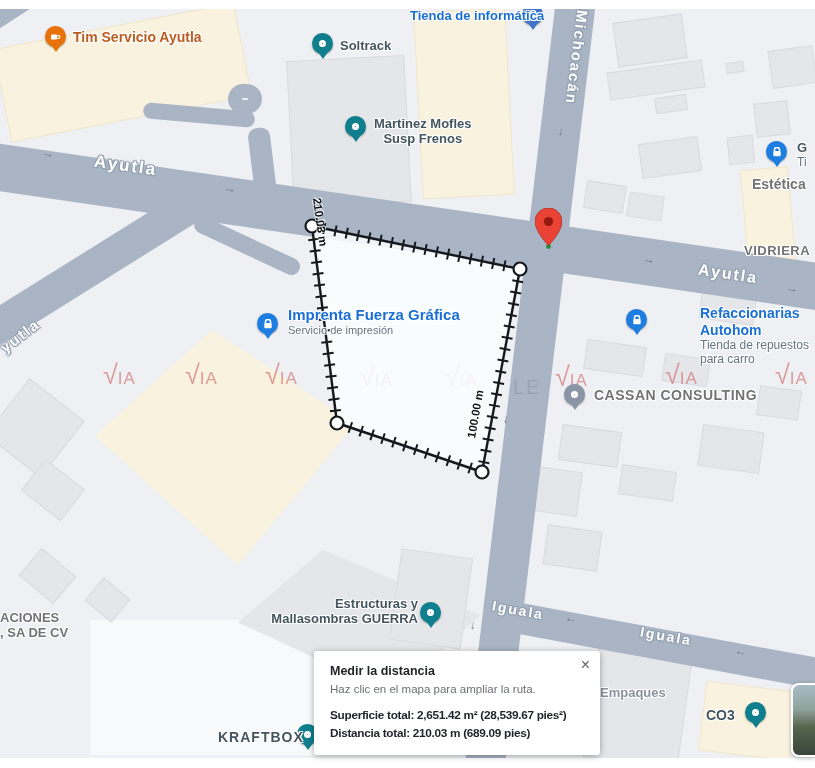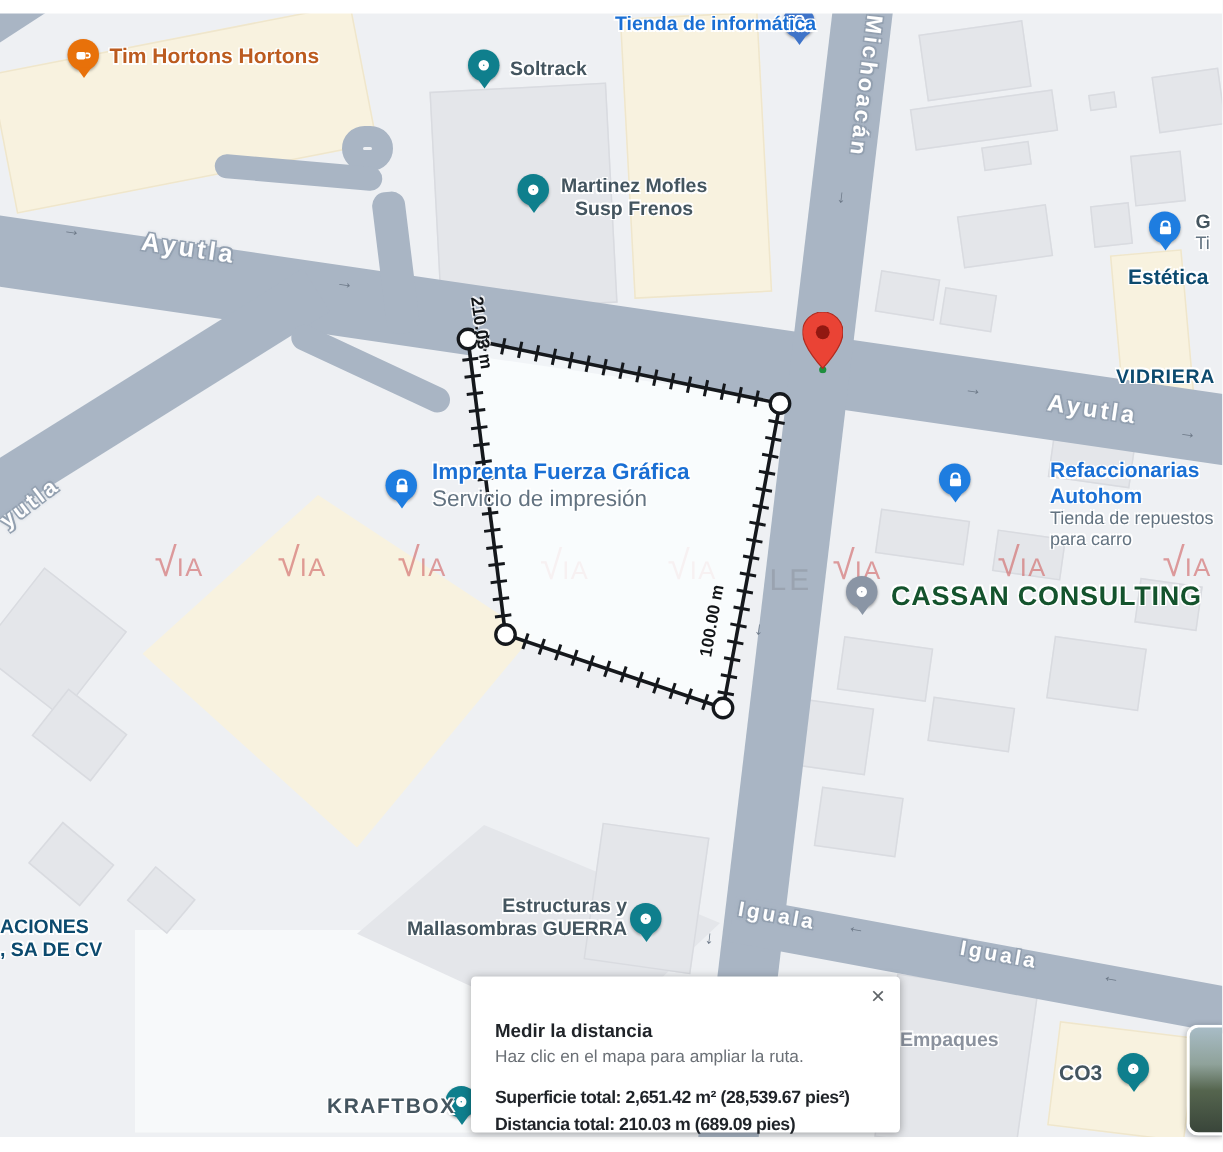--- a/index.html
+++ b/index.html
@@ -16,21 +16,21 @@
   .loop{position:absolute;width:34px;height:30px;border:14px solid #a9b5c4;border-radius:20px;background:transparent;z-index:3;}
   
   .street{position:absolute;z-index:6;color:#fff;font-weight:bold;letter-spacing:2px;
           text-shadow:1px 1px 0 #93a0b0,-1px 1px 0 #93a0b0,1px -1px 0 #93a0b0,-1px -1px 0 #93a0b0,0 0 3px #93a0b0;}
   .arrow{position:absolute;z-index:6;color:#6e7a89;font-size:12px;font-weight:bold;}
   
   .poilbl{position:absolute;z-index:12;font-size:13px;font-weight:bold;color:#44555f;line-height:1.18;
           text-shadow:1px 1px 0 #fff,-1px 1px 0 #fff,1px -1px 0 #fff,-1px -1px 0 #fff;}
   .blue{color:#1a6fd4;}
   .sub{font-weight:normal;color:#637381;font-size:12px;}
-  .gray1{color:#0c4a6e;}
+  .gray1{color:#737373;}
   .gray2{color:#8b929e;font-weight:bold;}
   
   .pin{position:absolute;width:21px;height:21px;border-radius:50%;z-index:11;
        display:flex;align-items:center;justify-content:center;
        box-shadow:0 1px 2px rgba(0,0,0,.35);}
   .pin::after{content:"";position:absolute;top:19px;left:50%;margin-left:-5px;
        border:5px solid transparent;border-top:7px solid var(--c);}
   .pin{background:var(--c);}
   .ring{width:7px;height:7px;border:3px solid #fff;border-radius:50%;}
   
@@ -38,21 +38,21 @@
   .wm i{font-style:normal;font-size:27px;}
   .wm b{font-weight:normal;font-size:17px;letter-spacing:1px;}
   .wmg{position:absolute;z-index:8;color:rgba(150,158,170,.75);font-size:20px;letter-spacing:2px;}
   
   .overlay{position:absolute;left:0;top:0;z-index:10;pointer-events:none;}
   .mlabel{position:absolute;z-index:12;font-size:11.5px;font-weight:bold;color:#111417;
           text-shadow:1px 1px 0 rgba(255,255,255,.8),-1px -1px 0 rgba(255,255,255,.8);}
   
   .dialog{position:absolute;left:314px;top:651px;width:286px;height:104px;background:#fff;
           border-radius:3px;box-shadow:0 1px 6px rgba(0,0,0,.35);z-index:40;padding:13px 14px 0 16px;}
-  .dlg-title{font-size:12.5px;font-weight:bold;color:#1f2328;margin:16px 0 5px 0;}
+  .dlg-title{font-size:12.5px;font-weight:bold;color:#1f2328;margin:0 0 5px 0;}
   .dlg-hint{font-size:11.5px;color:#6b7076;margin:0 0 13px 0;}
   .dlg-line{font-size:11.8px;font-weight:bold;color:#1f2328;letter-spacing:-0.3px;white-space:nowrap;margin:0 0 4px 0;}
   .dlg-close{position:absolute;right:10px;top:6px;font-size:16px;color:#5f6468;cursor:pointer;line-height:1;}
   
   .layers{position:absolute;left:0;top:683px;width:62px;height:74px;z-index:30;
           border:2px solid #fff;border-left:none;border-radius:0 8px 8px 0;
           box-shadow:0 1px 4px rgba(0,0,0,.3);overflow:hidden;
           background:linear-gradient(118deg,#7d8f72 0%,#66785e 22%,#c7cbc3 36%,#6d7c64 48%,#4f5e49 68%,#77886c 100%);}
   .layers-lbl{position:absolute;left:4px;bottom:5px;color:#fff;font-size:11px;font-weight:bold;
           text-shadow:0 1px 2px rgba(0,0,0,.8);}
@@ -213,42 +213,42 @@
     <div class="pin" style="--c:#0f7f8d;left:420px;top:602px;">
         <span class="ring"></span>
       </div>
     <div class="pin" style="--c:#0f7f8d;left:297px;top:724px;">
         <span class="ring"></span>
       </div>
     <div class="pin" style="--c:#0f7f8d;left:745px;top:702px;">
         <span class="ring"></span>
       </div>
 
-    <div class="poilbl" style="left:73px;top:29px;font-size:14px;color:#bc5b1f;">Tim Hortons Hortons</div>
+    <div class="poilbl" style="left:73px;top:29px;font-size:14px;color:#bc5b1f;">Tim Servicio Ayutla</div>
     <div class="poilbl" style="left:340px;top:38px;">Soltrack</div>
     <div class="poilbl blue" style="left:410px;top:8px;">Tienda de informática</div>
     <div class="poilbl" style="left:374px;top:116px;text-align:center;">
       <div>Martinez Mofles</div>
       <div>Susp Frenos</div>
     </div>
     <div class="poilbl" style="left:797px;top:140px;">
       <div>G</div>
       <div class="sub">Ti</div>
     </div>
     <div class="poilbl gray1" style="left:752px;top:176px;font-size:14px;">Estética</div>
     <div class="poilbl gray1" style="left:744px;top:243px;letter-spacing:.5px;">VIDRIERA</div>
     <div class="poilbl blue" style="left:288px;top:306px;font-size:15px;">
       <div>Imprenta Fuerza Gráfica</div>
-      <div class="sub" style="font-size:15px;">Servicio de impresión</div>
+      <div class="sub" style="font-size:11px;">Servicio de impresión</div>
     </div>
     <div class="poilbl blue" style="left:656px;top:305px;font-size:14px;margin-left:44px;">
       <div>Refaccionarias Autohom</div>
       <div class="sub">Tienda de repuestos para carro</div>
     </div>
-    <div class="poilbl" style="left:594px;top:387px;font-size:18px;color:#14532d;letter-spacing:.5px;text-align:right;">CASSAN CONSULTING</div>
+    <div class="poilbl" style="left:594px;top:387px;font-size:14px;color:#737373;letter-spacing:.5px;text-align:right;">CASSAN CONSULTING</div>
     <div class="poilbl" style="left:268px;top:596px;width:150px;text-align:right;">
       <div>Estructuras y</div>
       <div>Mallasombras GUERRA</div>
     </div>
     <div class="poilbl gray2" style="left:600px;top:685px;">Empaques</div>
     <div class="poilbl" style="left:706px;top:707px;font-size:14px;">CO3</div>
     <div class="poilbl" style="left:218px;top:729px;font-size:14px;letter-spacing:1px;">KRAFTBOX</div>
     <div class="poilbl gray1" style="left:0;top:610px;">
       <div>ACIONES</div>
       <div>, SA DE CV</div>

